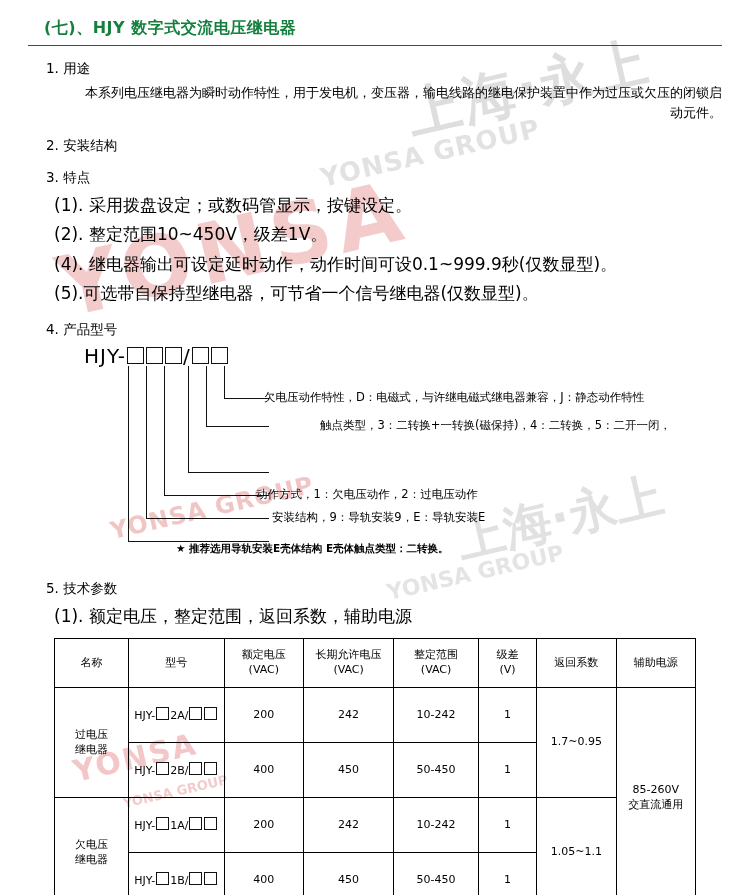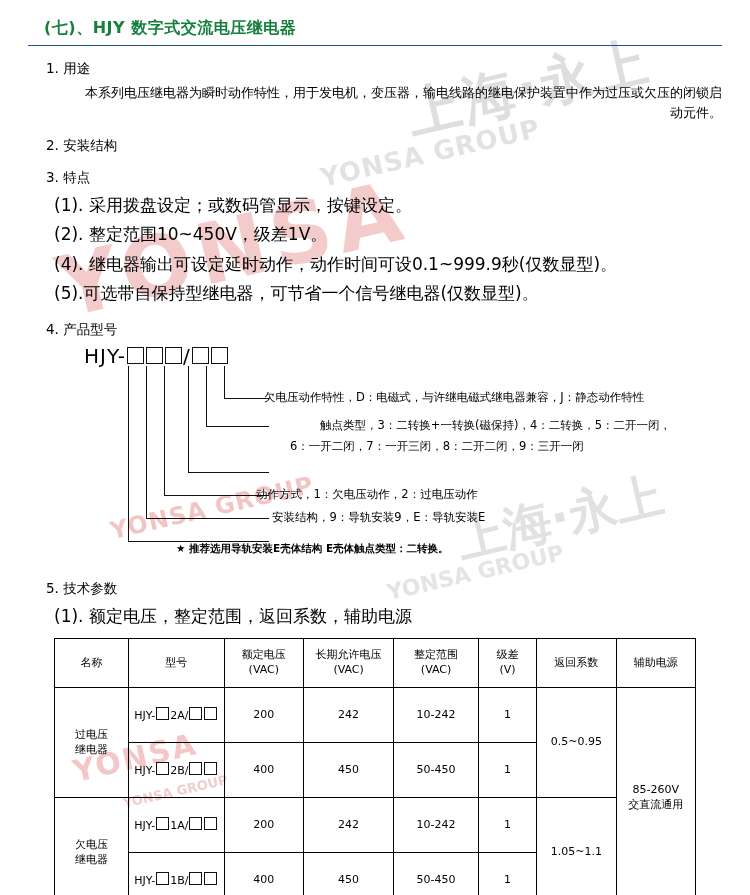--- a/index.html
+++ b/index.html
@@ -249,21 +249,20 @@
 
         <div class="leader" style="left:196px; top:22px; width:44px; height:32px;"></div>
         <div class="leader" style="left:178px; top:22px; width:62px; height:60px;"></div>
         <div class="leader" style="left:160px; top:22px; width:80px; height:106px;"></div>
         <div class="leader" style="left:136px; top:22px; width:104px; height:129px;"></div>
         <div class="leader" style="left:118px; top:22px; width:122px; height:152px;"></div>
         <div class="leader" style="left:100px; top:22px; width:140px; height:175px;"></div>
 
         <div class="leg" style="left:236px; top:46px;">欠电压动作特性，D：电磁式，与许继电磁式继电器兼容，J：静态动作特性</div>
         <div class="leg" style="left:248px; top:74px;margin-left:44px;">触点类型，3：二转换+一转换(磁保持)，4：二转换，5：二开一闭，</div>
-        <div class="leg2" style="left:262px; top:95px;">6：一开二闭，7：一开三闭，8：二开二闭，9：三开一闭</div>
         <div class="leg" style="left:228px; top:143px;">动作方式，1：欠电压动作，2：过电压动作</div>
         <div class="leg" style="left:244px; top:166px;">安装结构，9：导轨安装9，E：导轨安装E</div>
 
         <div class="note-star" style="top:198px;">★ 推荐选用导轨安装E壳体结构  E壳体触点类型：二转换。</div>
       </div>
     </div>
 
     <div class="sec" style="margin-top:26px;">
       <div class="sec-h">5. 技术参数</div>
       <div class="sec-li" style="margin-left:26px;">(1). 额定电压，整定范围，返回系数，辅助电源</div>
@@ -310,21 +309,21 @@
               <div>过电压</div>
               <div>继电器</div>
             </td>
             <td>
               <span>HJY-</span><span class="cell-box"></span><span>2A/</span><span class="cell-box"></span><span class="cell-box"></span>
             </td>
             <td>200</td>
             <td>242</td>
             <td>10-242</td>
             <td>1</td>
-            <td rowspan="2">0.5~0.95</td>
+            <td rowspan="2">1.7~0.95</td>
             <td rowspan="4">
               <div>85-260V</div>
               <div>交直流通用</div>
             </td>
           </tr>
 
           <tr>
             <td>
               <span>HJY-</span><span class="cell-box"></span><span>2B/</span><span class="cell-box"></span><span class="cell-box"></span>
             </td>

